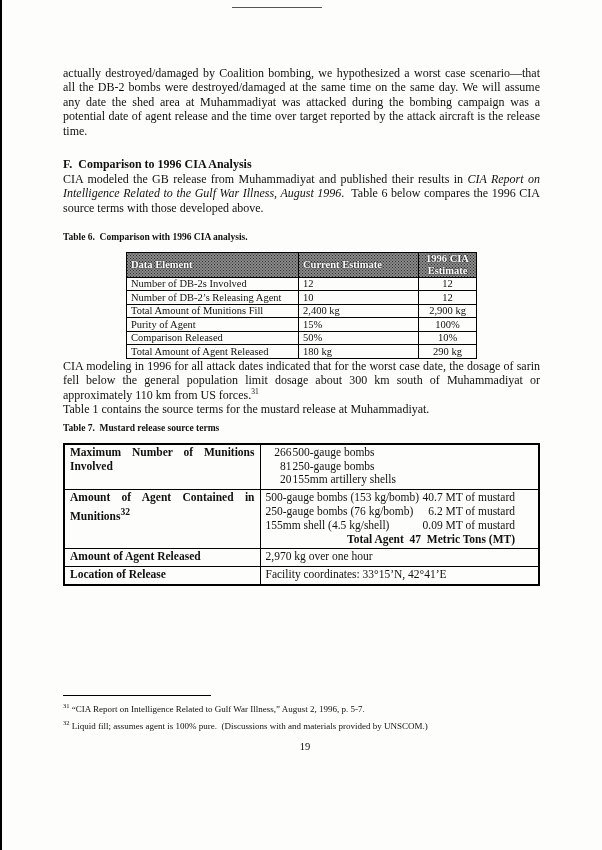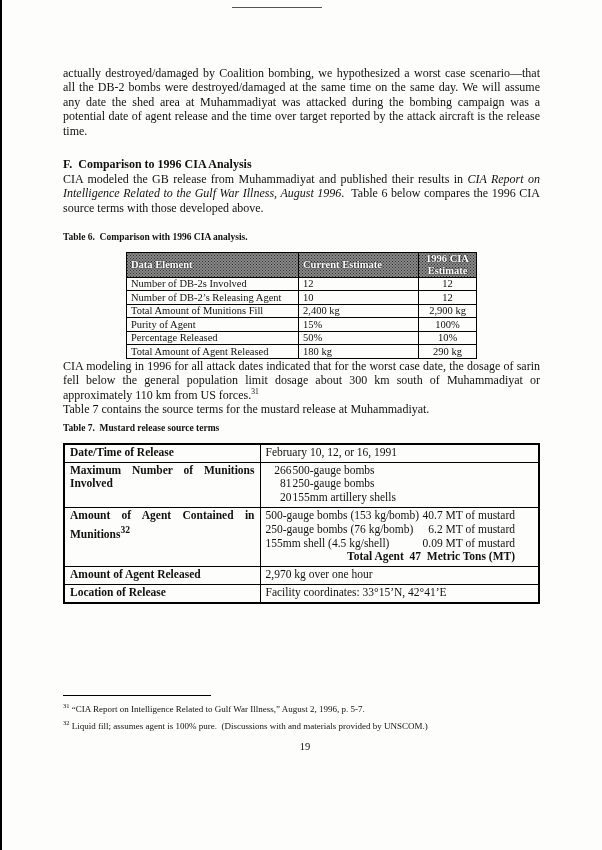--- a/index.html
+++ b/index.html
@@ -96,45 +96,41 @@
           <td class="c1">Total Amount of Munitions Fill</td>
           <td class="c2">2,400 kg</td>
           <td class="c3">2,900 kg</td>
         </tr>
         <tr>
           <td class="c1">Purity of Agent</td>
           <td class="c2">15%</td>
           <td class="c3">100%</td>
         </tr>
         <tr>
-          <td class="c1">Percentage Released</td>
+          <td class="c1">Comparison Released</td>
           <td class="c2">50%</td>
           <td class="c3">10%</td>
         </tr>
         <tr>
           <td class="c1">Total Amount of Agent Released</td>
           <td class="c2">180 kg</td>
           <td class="c3">290 kg</td>
         </tr>
       </tbody>
     </table>
 
     <p class="body p3"><span>CIA modeling in 1996 for all attack dates indicated that for the worst case date, the dosage of sarin fell below the general population limit dosage about 300 km south of Muhammadiyat or approximately 110 km from US forces.</span><sup class="ref">31</sup></p>
 
 
-    <p class="body p4">Table 7 contains the source terms for the mustard release at Muhammadiyat.</p>
+    <p class="body p4">Table 1 contains the source terms for the mustard release at Muhammadiyat.</p>
 
     <p class="caption caption7">Table 7.&nbsp; Mustard release source terms</p>
 
     <table class="t7">
       <tbody>
-        <tr>
-          <td class="lbl">Date/Time of Release</td>
-          <td>February 10, 12, or 16, 1991</td>
-        </tr>
         <tr>
           <td class="lbl">Maximum Number of Munitions Involved</td>
           <td>
             <div><span class="num">266</span><span>500-gauge bombs</span></div>
             <div><span class="num">81</span><span>250-gauge bombs</span></div>
             <div><span class="num">20</span><span>155mm artillery shells</span></div>
           </td>
         </tr>
         <tr>
           <td class="lbl"><span>Amount of Agent Contained in Munitions</span><sup>32</sup></td>

